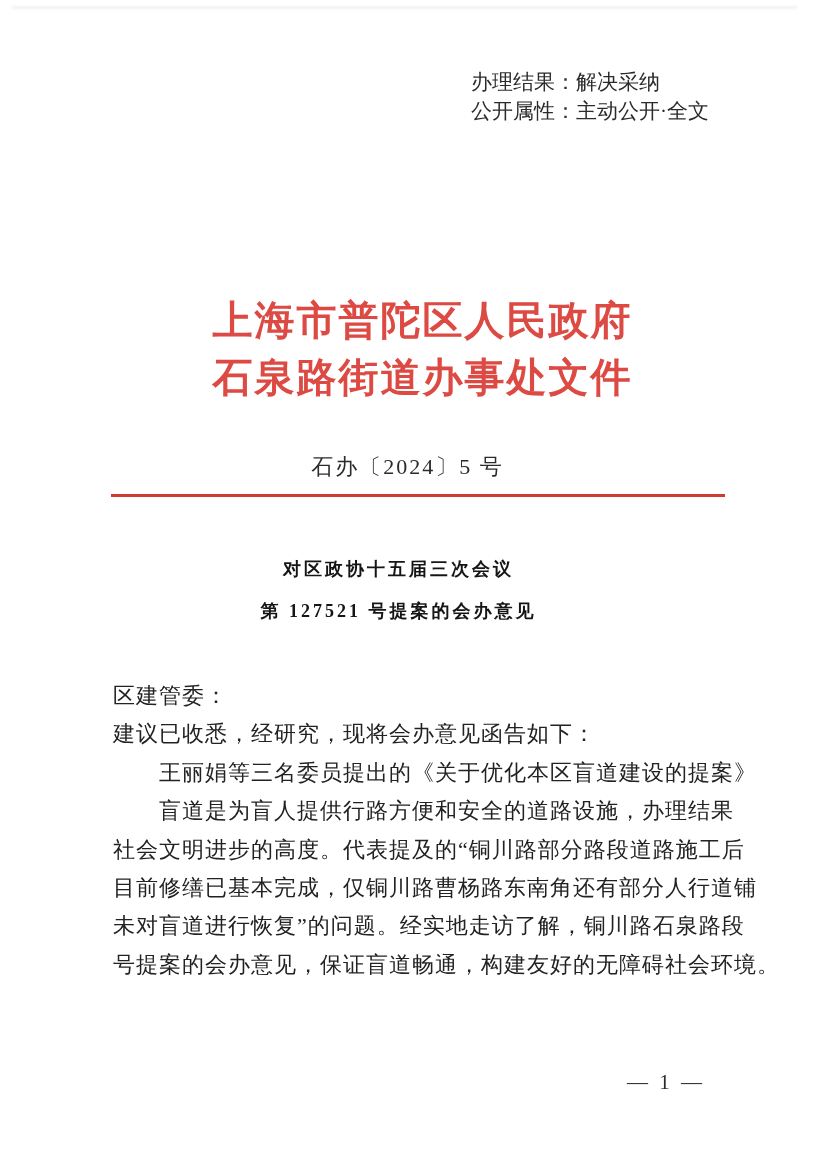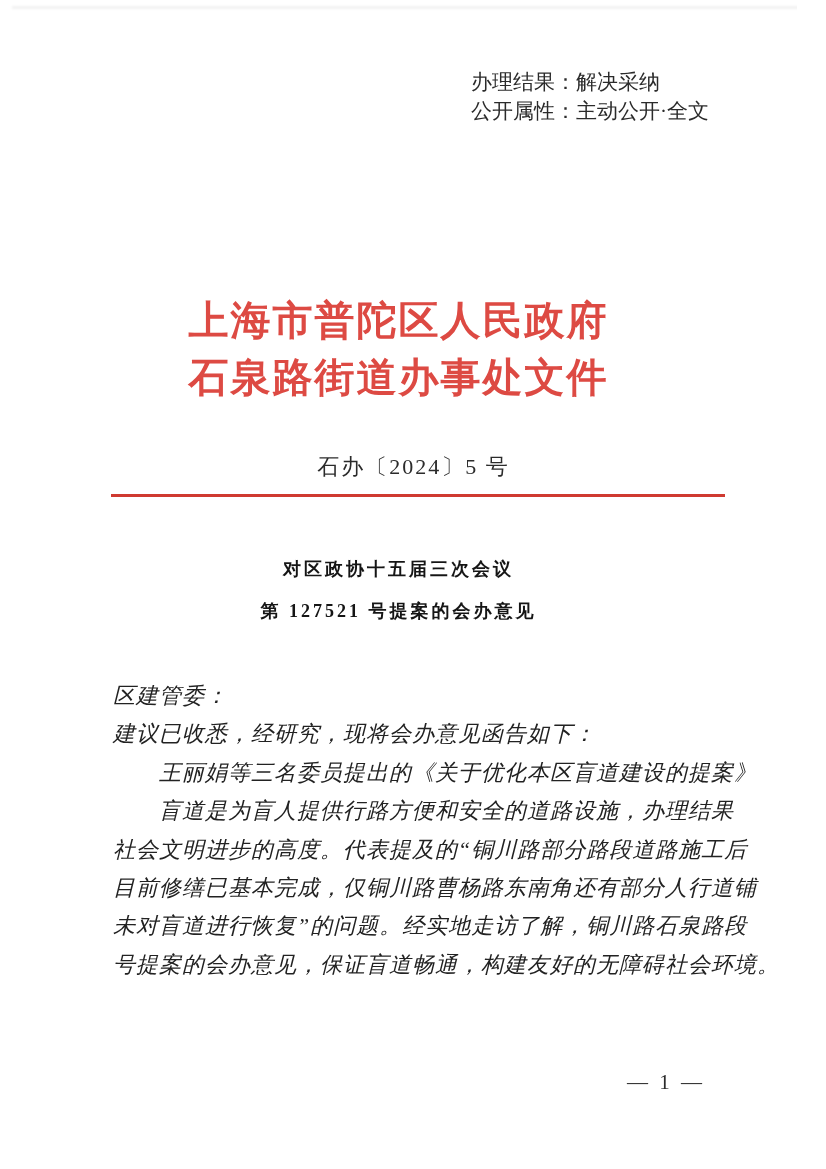--- a/index.html
+++ b/index.html
@@ -39,24 +39,25 @@
     left: 0;
     top: 292px;
     width: 100%;
     text-align: center;
     color: var(--brand-red, #dd4a43);
     font-weight: bold;
     font-size: 40px;
     line-height: 57px;
     letter-spacing: 2px;
     white-space: nowrap;
+    padding-left: 24px;
   }
   .doc-number {
     position: absolute;
-    left: 15px;
+    left: 9px;
     top: 452px;
     width: 100%;
     text-align: center;
     font-size: 22px;
     letter-spacing: 2px;
     color: #2b2b2b;
   }
   .red-rule {
     position: absolute;
     left: 111px;
@@ -82,21 +83,20 @@
     left: 113px;
     top: 677px;
     width: 626px;
     font-size: 22px;
     line-height: 38.4px;
     color: #222222;
   }
   .body-line {
     white-space: nowrap;
     letter-spacing: 1px;
-    font-style: italic;
   }
   .indent {
     text-indent: 46px;
   }
   .page-number {
     position: absolute;
     top: 1070px;
     right: 92px;
     font-size: 21px;
     letter-spacing: 3px;

